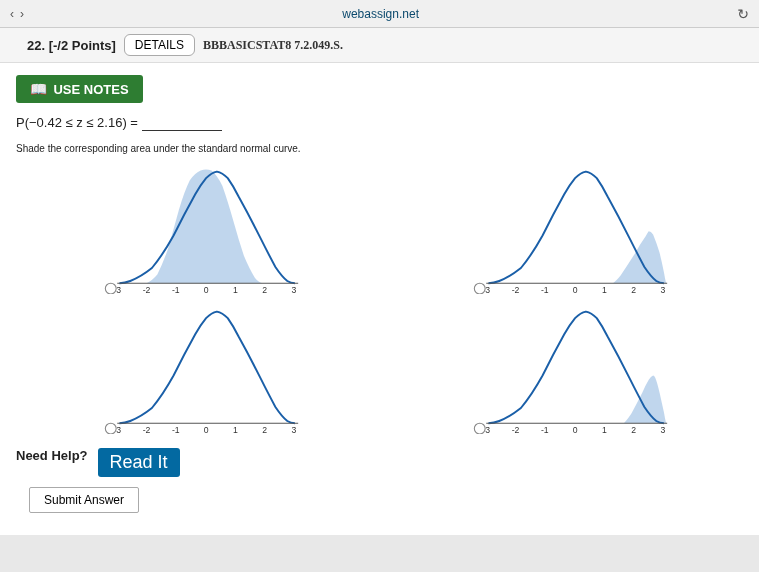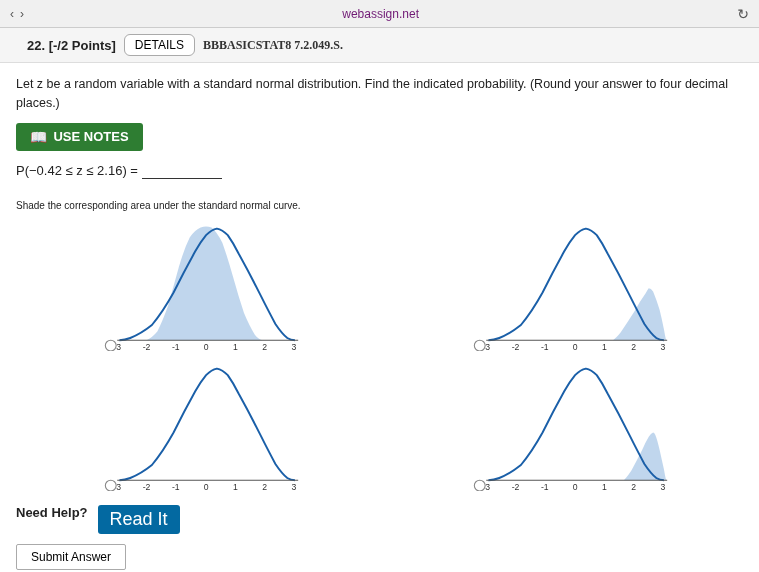--- a/index.html
+++ b/index.html
@@ -20,21 +20,21 @@
     }
     .browser-nav {
       display: flex;
       align-items: center;
       gap: 6px;
       font-size: 12px;
       color: #555;
     }
     .browser-url {
       font-size: 12px;
-      color: #701a75;
+      color: #0c4a6e;
       flex: 1;
       text-align: center;
     }
     .page-container {
       background: #fff;
       margin: 0;
       padding: 0;
     }
     .question-header {
       background: #f5f5f5;
@@ -84,21 +84,21 @@
       display: inline-flex;
       align-items: center;
       gap: 6px;
       margin-bottom: 12px;
     }
     .use-salt-btn .salt-icon {
       font-size: 14px;
     }
     .probability-line {
       font-size: 13px;
-      margin-bottom: 21px;
+      margin-bottom: 12px;
     }
     .prob-input {
       border: none;
       border-bottom: 1px solid #333;
       width: 80px;
       font-size: 13px;
       outline: none;
       background: transparent;
     }
     .shade-instruction {
@@ -140,20 +140,21 @@
       cursor: pointer;
     }
     .submit-btn {
       background: #fff;
       border: 1px solid #aaa;
       padding: 5px 14px;
       font-size: 12px;
       border-radius: 2px;
       cursor: pointer;
       margin-bottom: 10px;
+      margin-left: 13px;
     }
   </style>
 </head>
 <body>
 
 <div class="browser-bar">
   <div class="browser-nav">
     <span>‹</span>
     <span>›</span>
   </div>
@@ -164,21 +165,20 @@
 <div class="page-container">
 
   <div class="question-header">
     <span class="q-number">22. [-/2 Points]</span>
     <button class="btn-details">DETAILS</button>
     <span class="q-code">BBBASICSTAT8 7.2.049.S.</span>
   </div>
 
   <div class="content-area">
 
-    <p class="instruction-text">Let z be a random variable with a standard normal distribution. Find the indicated probability. (Round your answer to four decimal places.)</p>
 
     <button class="use-salt-btn">
       <span class="salt-icon">📖</span>
       <span>USE NOTES</span>
     </button>
 
     <div class="probability-line">
       <span>P(−0.42 ≤ z ≤ 2.16) =</span>
       <input class="prob-input" type="text" value="" style="">
     </div>

